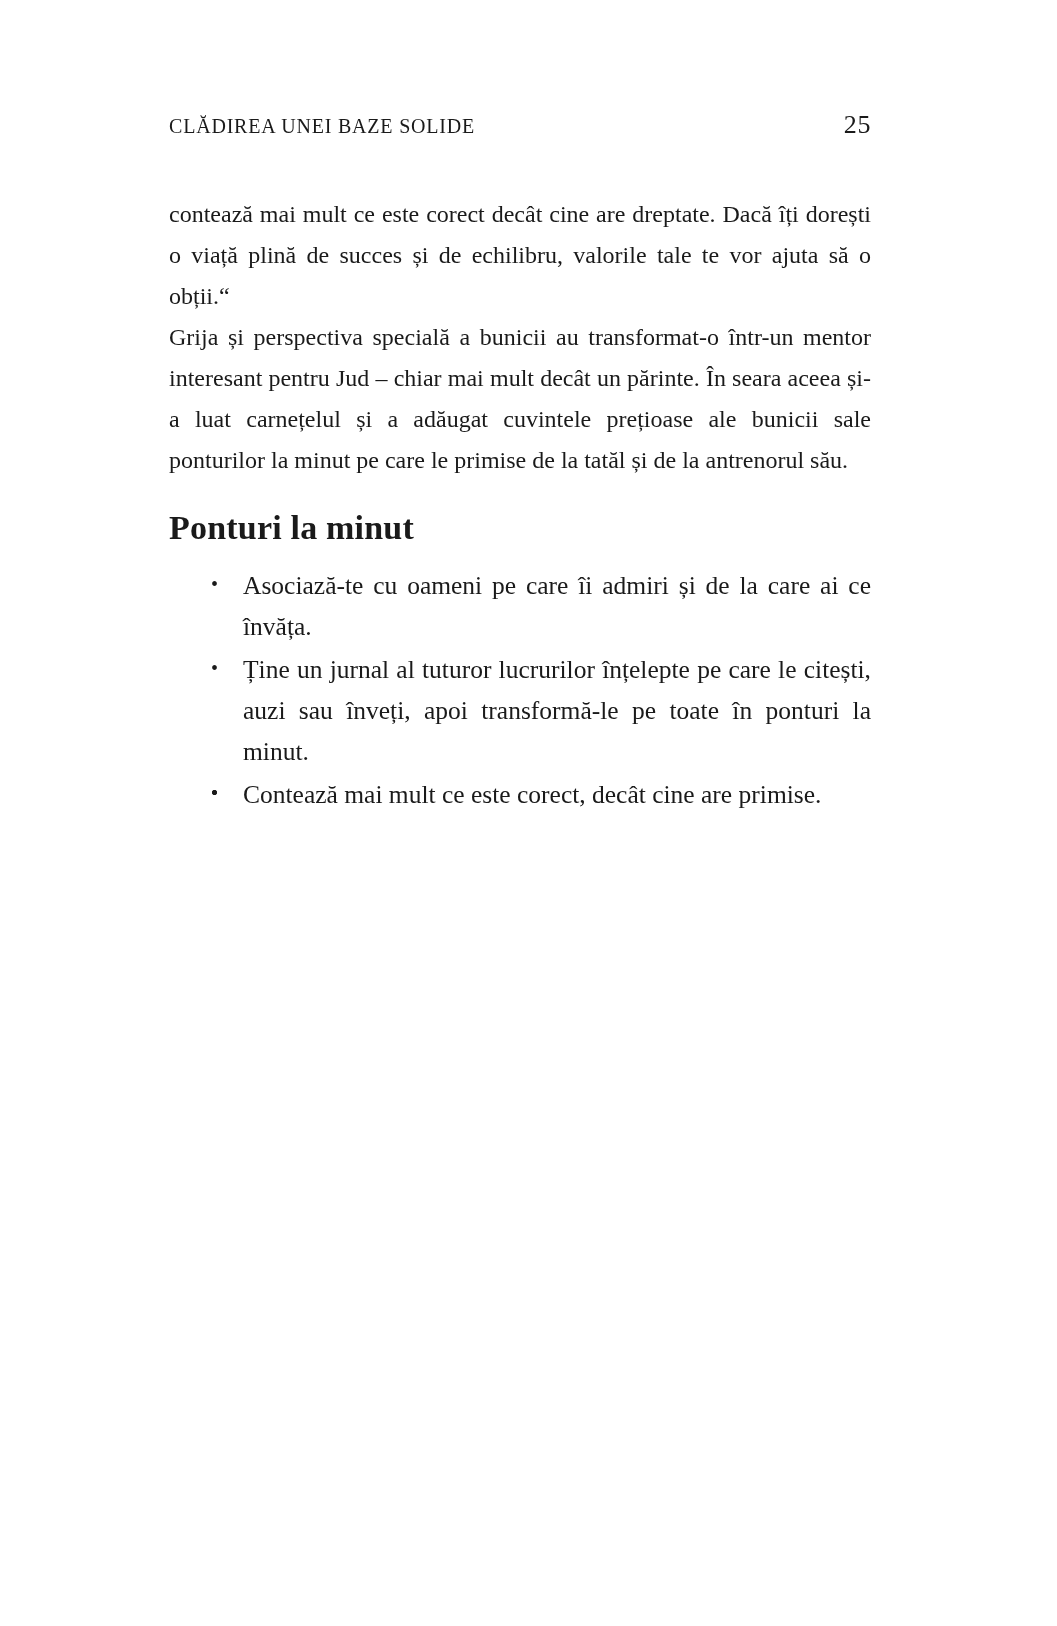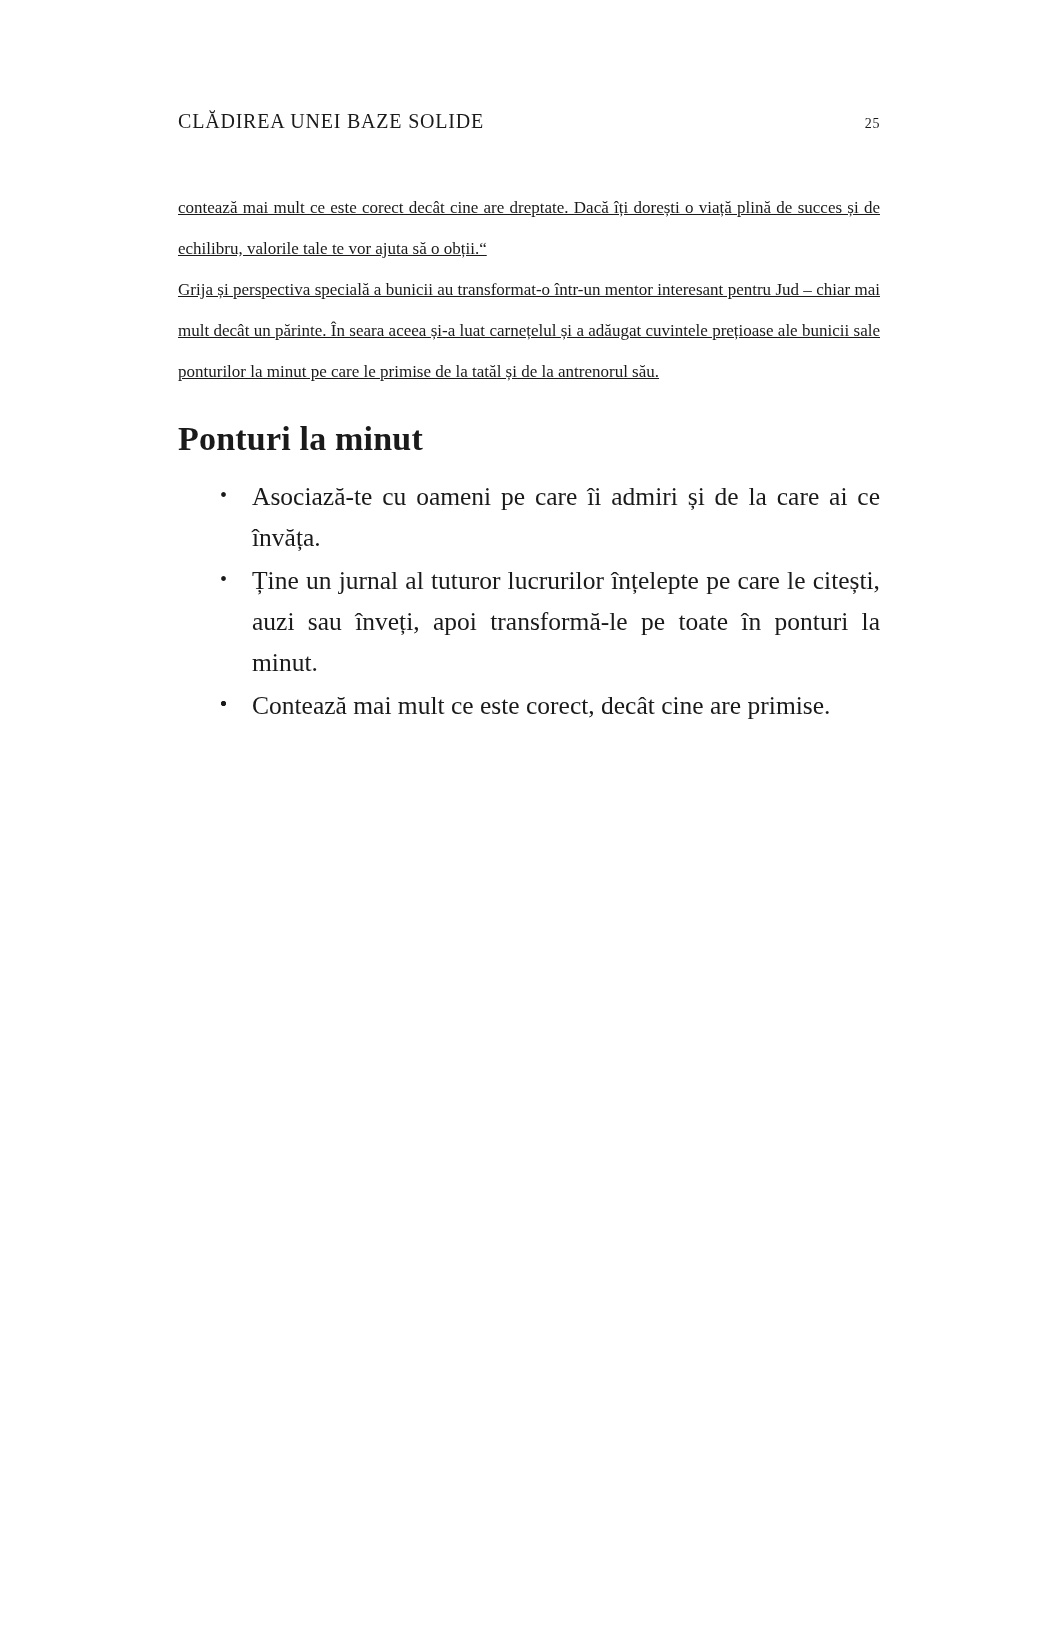--- a/index.html
+++ b/index.html
@@ -11,50 +11,49 @@
     position: relative;
     width: 1057px;
     height: 1626px;
     background: #ffffff;
     font-family: "Liberation Serif", serif;
     color: #1a1a1a;
     box-sizing: border-box;
   }
   .content {
     position: absolute;
-    left: 178px;
+    left: 169px;
     top: 110px;
     width: 702px;
   }
   .running-head {
     display: flex;
     justify-content: space-between;
     align-items: baseline;
     font-size: 21px;
     letter-spacing: 0.6px;
     color: #1a1a1a;
     margin-bottom: 54px;
   }
   .running-head .title {
     font-variant: small-caps;
     text-transform: uppercase;
     font-size: 20px;
     letter-spacing: 0.8px;
   }
   .running-head .folio {
-    font-size: 14px;
+    font-size: 26px;
   }
   p.body-par {
-    font-size: 17px;
+    font-size: 24px;
     line-height: 41px;
     text-align: justify;
     text-justify: inter-word;
     margin: 0;
     hyphens: none;
-    text-decoration: underline;
   }
   h2.section-heading {
     font-size: 34px;
     font-weight: bold;
     margin: 28px 0 18px 0;
     line-height: 38px;
     letter-spacing: 0.2px;
   }
   ul.tips {
     list-style: none;

